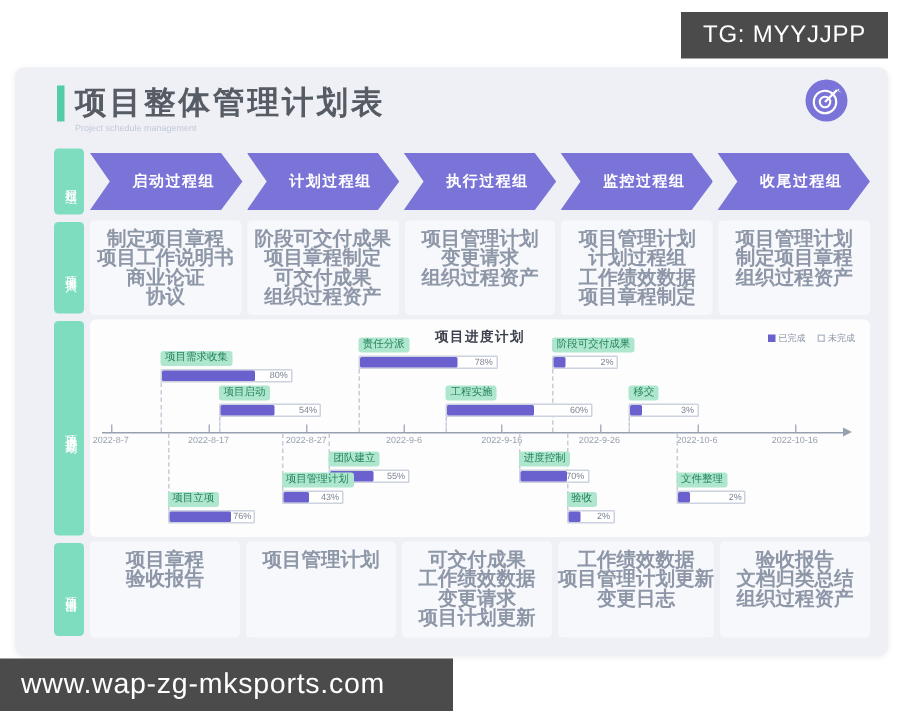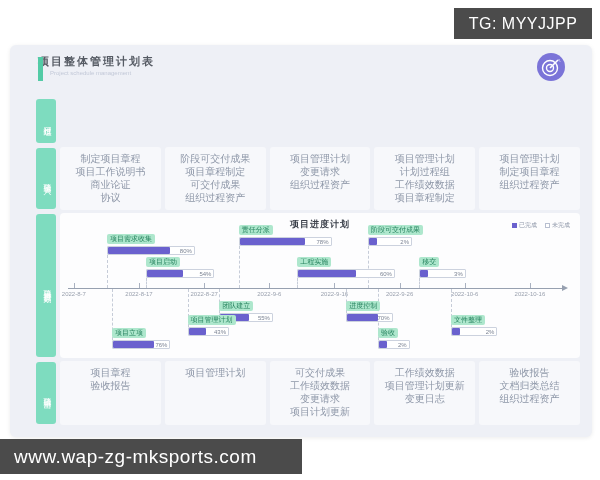--- a/index.html
+++ b/index.html
@@ -14,22 +14,22 @@
   .wm-bottom { position:absolute; left:0; bottom:6px; width:302px; height:35px;
     background:#4b4b4b; color:#fff; font-size:19px; display:flex; align-items:center;
     padding-left:14px; letter-spacing:0.5px; }
 
   
   .card { position:absolute; left:10px; top:45px; width:582px; height:392px;
     background:#eef0f6; border-radius:6px; box-shadow:0 1px 4px rgba(0,0,0,0.08); }
 
   .title-block { position:absolute; left:28px; top:9px; }
   .title-accent { position:absolute; left:0; top:3px; width:5px; height:24px; background:#53cba6; }
-  .main-title { font-family:"Liberation Serif","DejaVu Serif",serif;
-    font-size:11px; font-weight:600; color:#565b64; letter-spacing:2px; }
+  .main-title { padding-left:12px; font-family:"Liberation Serif","DejaVu Serif",serif;
+    font-size:21px; font-weight:600; color:#565b64; letter-spacing:2px; }
   .sub-title { padding-left:12px; font-size:6px; color:#c3c9d8; margin-top:1px; }
 
   .badge-icon { position:absolute; right:26px; top:7px; width:30px; height:30px; }
 
   
   .rows { position:absolute; left:26px; top:52px; width:544px; height:330px; }
   .tab { position:absolute; left:0; width:20px; background:#7edcbf; border-radius:3px;
     color:#ffffff; font-size:8px; writing-mode:vertical-rl; text-orientation:upright;
     display:flex; align-items:center; justify-content:center; letter-spacing:1px; }
   .tab1 { top:2px;   height:44px; }
@@ -44,21 +44,21 @@
 
   
   .arrow { position:relative; flex:1; height:38px; background:#7b74d8; color:#fff;
     font-size:10px; font-weight:bold; letter-spacing:1px; display:flex; align-items:center;
     justify-content:center; padding-left:10px;
     clip-path:polygon(0% 0%, 86% 0%, 100% 50%, 86% 100%, 0% 100%, 13% 50%); }
 
   
   .io-box { flex:1; background:#f7f8fb; border-radius:3px; padding-top:5px;
     text-align:center; }
-  .io-box .line { font-size:10px; color:#8e97a8; line-height:13px; white-space:nowrap; }
+  .io-box .line { font-size:13px; color:#8e97a8; line-height:13px; white-space:nowrap;font-weight:bold; }
 
   
   .gantt { position:relative; width:520px; height:145px; background:#fdfdfe;
     border-radius:4px; overflow:hidden; }
   .g-title { position:absolute; top:5px; left:0; right:0; text-align:center;
     font-size:9px; font-weight:bold; color:#3c414b; letter-spacing:1px; }
   .g-legend { position:absolute; top:8px; right:10px; display:flex; gap:8px;
     font-size:6px; color:#8b94a6; align-items:center; }
   .lg-item { display:flex; align-items:center; gap:2px; }
   .lg-sq { width:5px; height:5px; display:inline-block; }
@@ -107,20 +107,27 @@
       </svg>
     </div>
 
     <div class="rows">
 
       <div class="tab tab1">过程组</div>
       <div class="tab tab2">项目输入</div>
       <div class="tab tab3">项目进度计划</div>
       <div class="tab tab4">项目输出</div>
 
+      <div class="content row1">
+        <div class="arrow">启动过程组</div>
+        <div class="arrow">计划过程组</div>
+        <div class="arrow">执行过程组</div>
+        <div class="arrow">监控过程组</div>
+        <div class="arrow">收尾过程组</div>
+      </div>
 
       <div class="content row2">
         <div class="io-box">
             <div class="line">制定项目章程</div>
             <div class="line">项目工作说明书</div>
             <div class="line">商业论证</div>
             <div class="line">协议</div>
           </div>
         <div class="io-box">
             <div class="line">阶段可交付成果</div>

